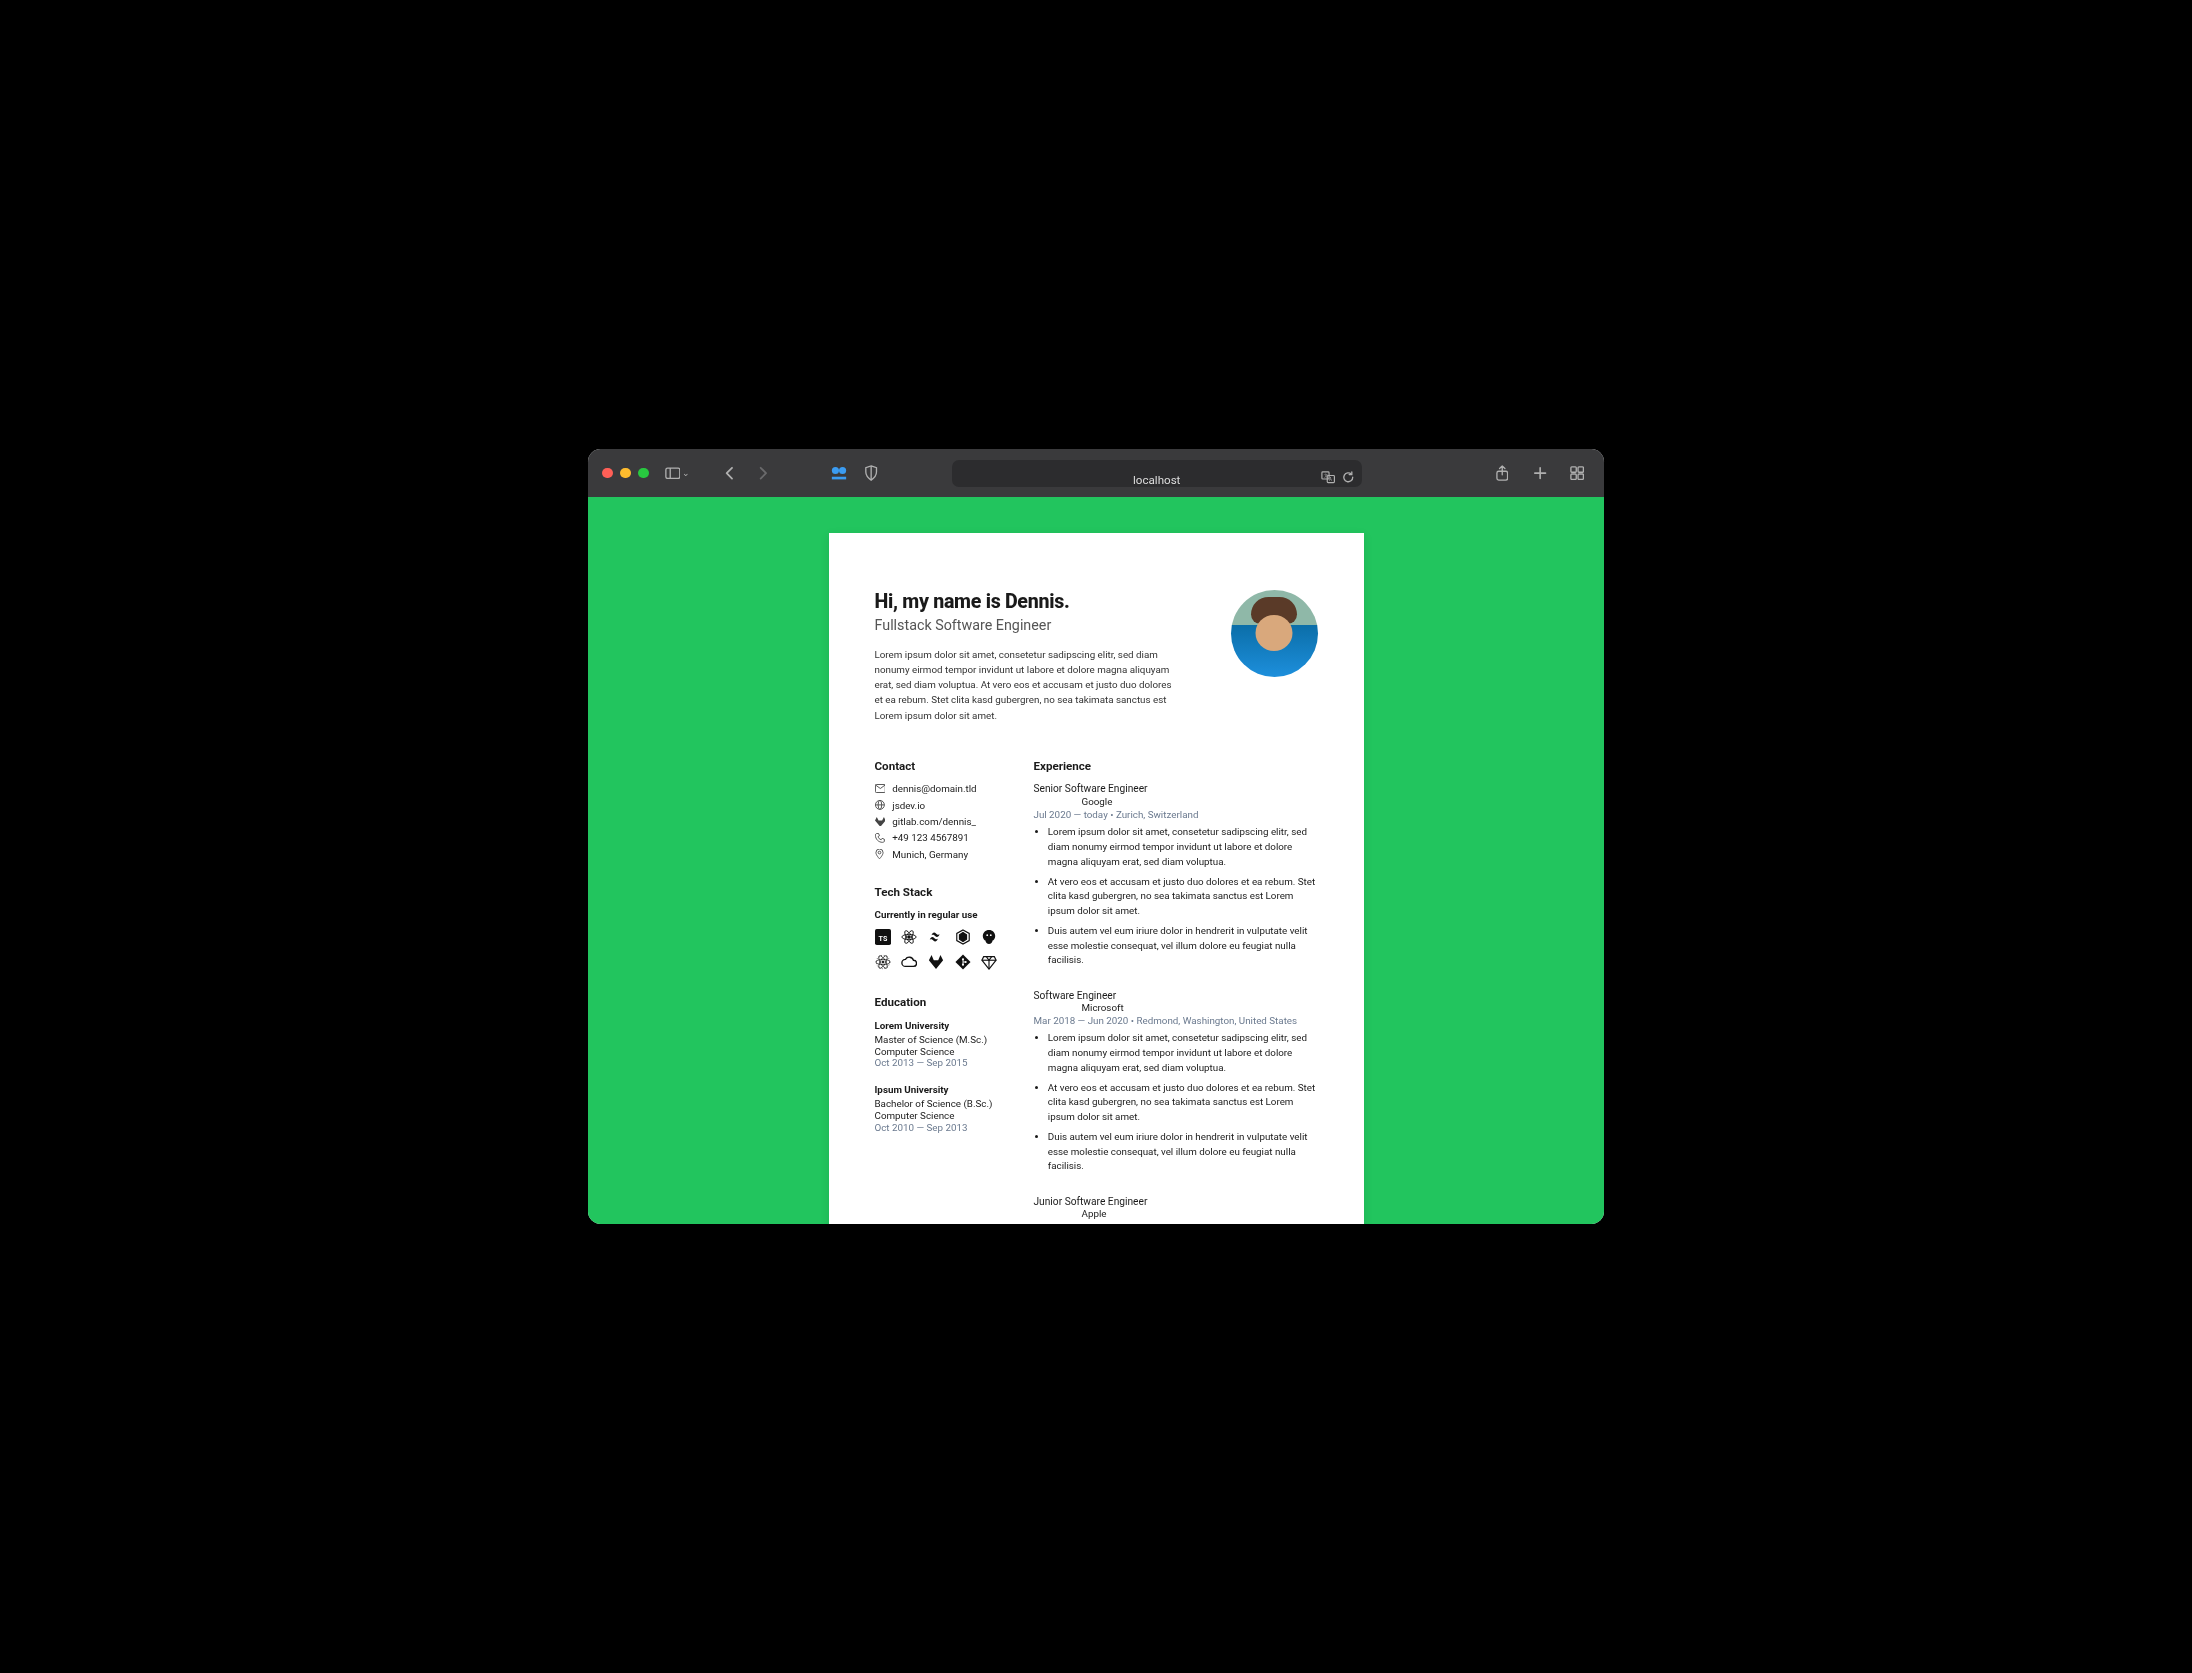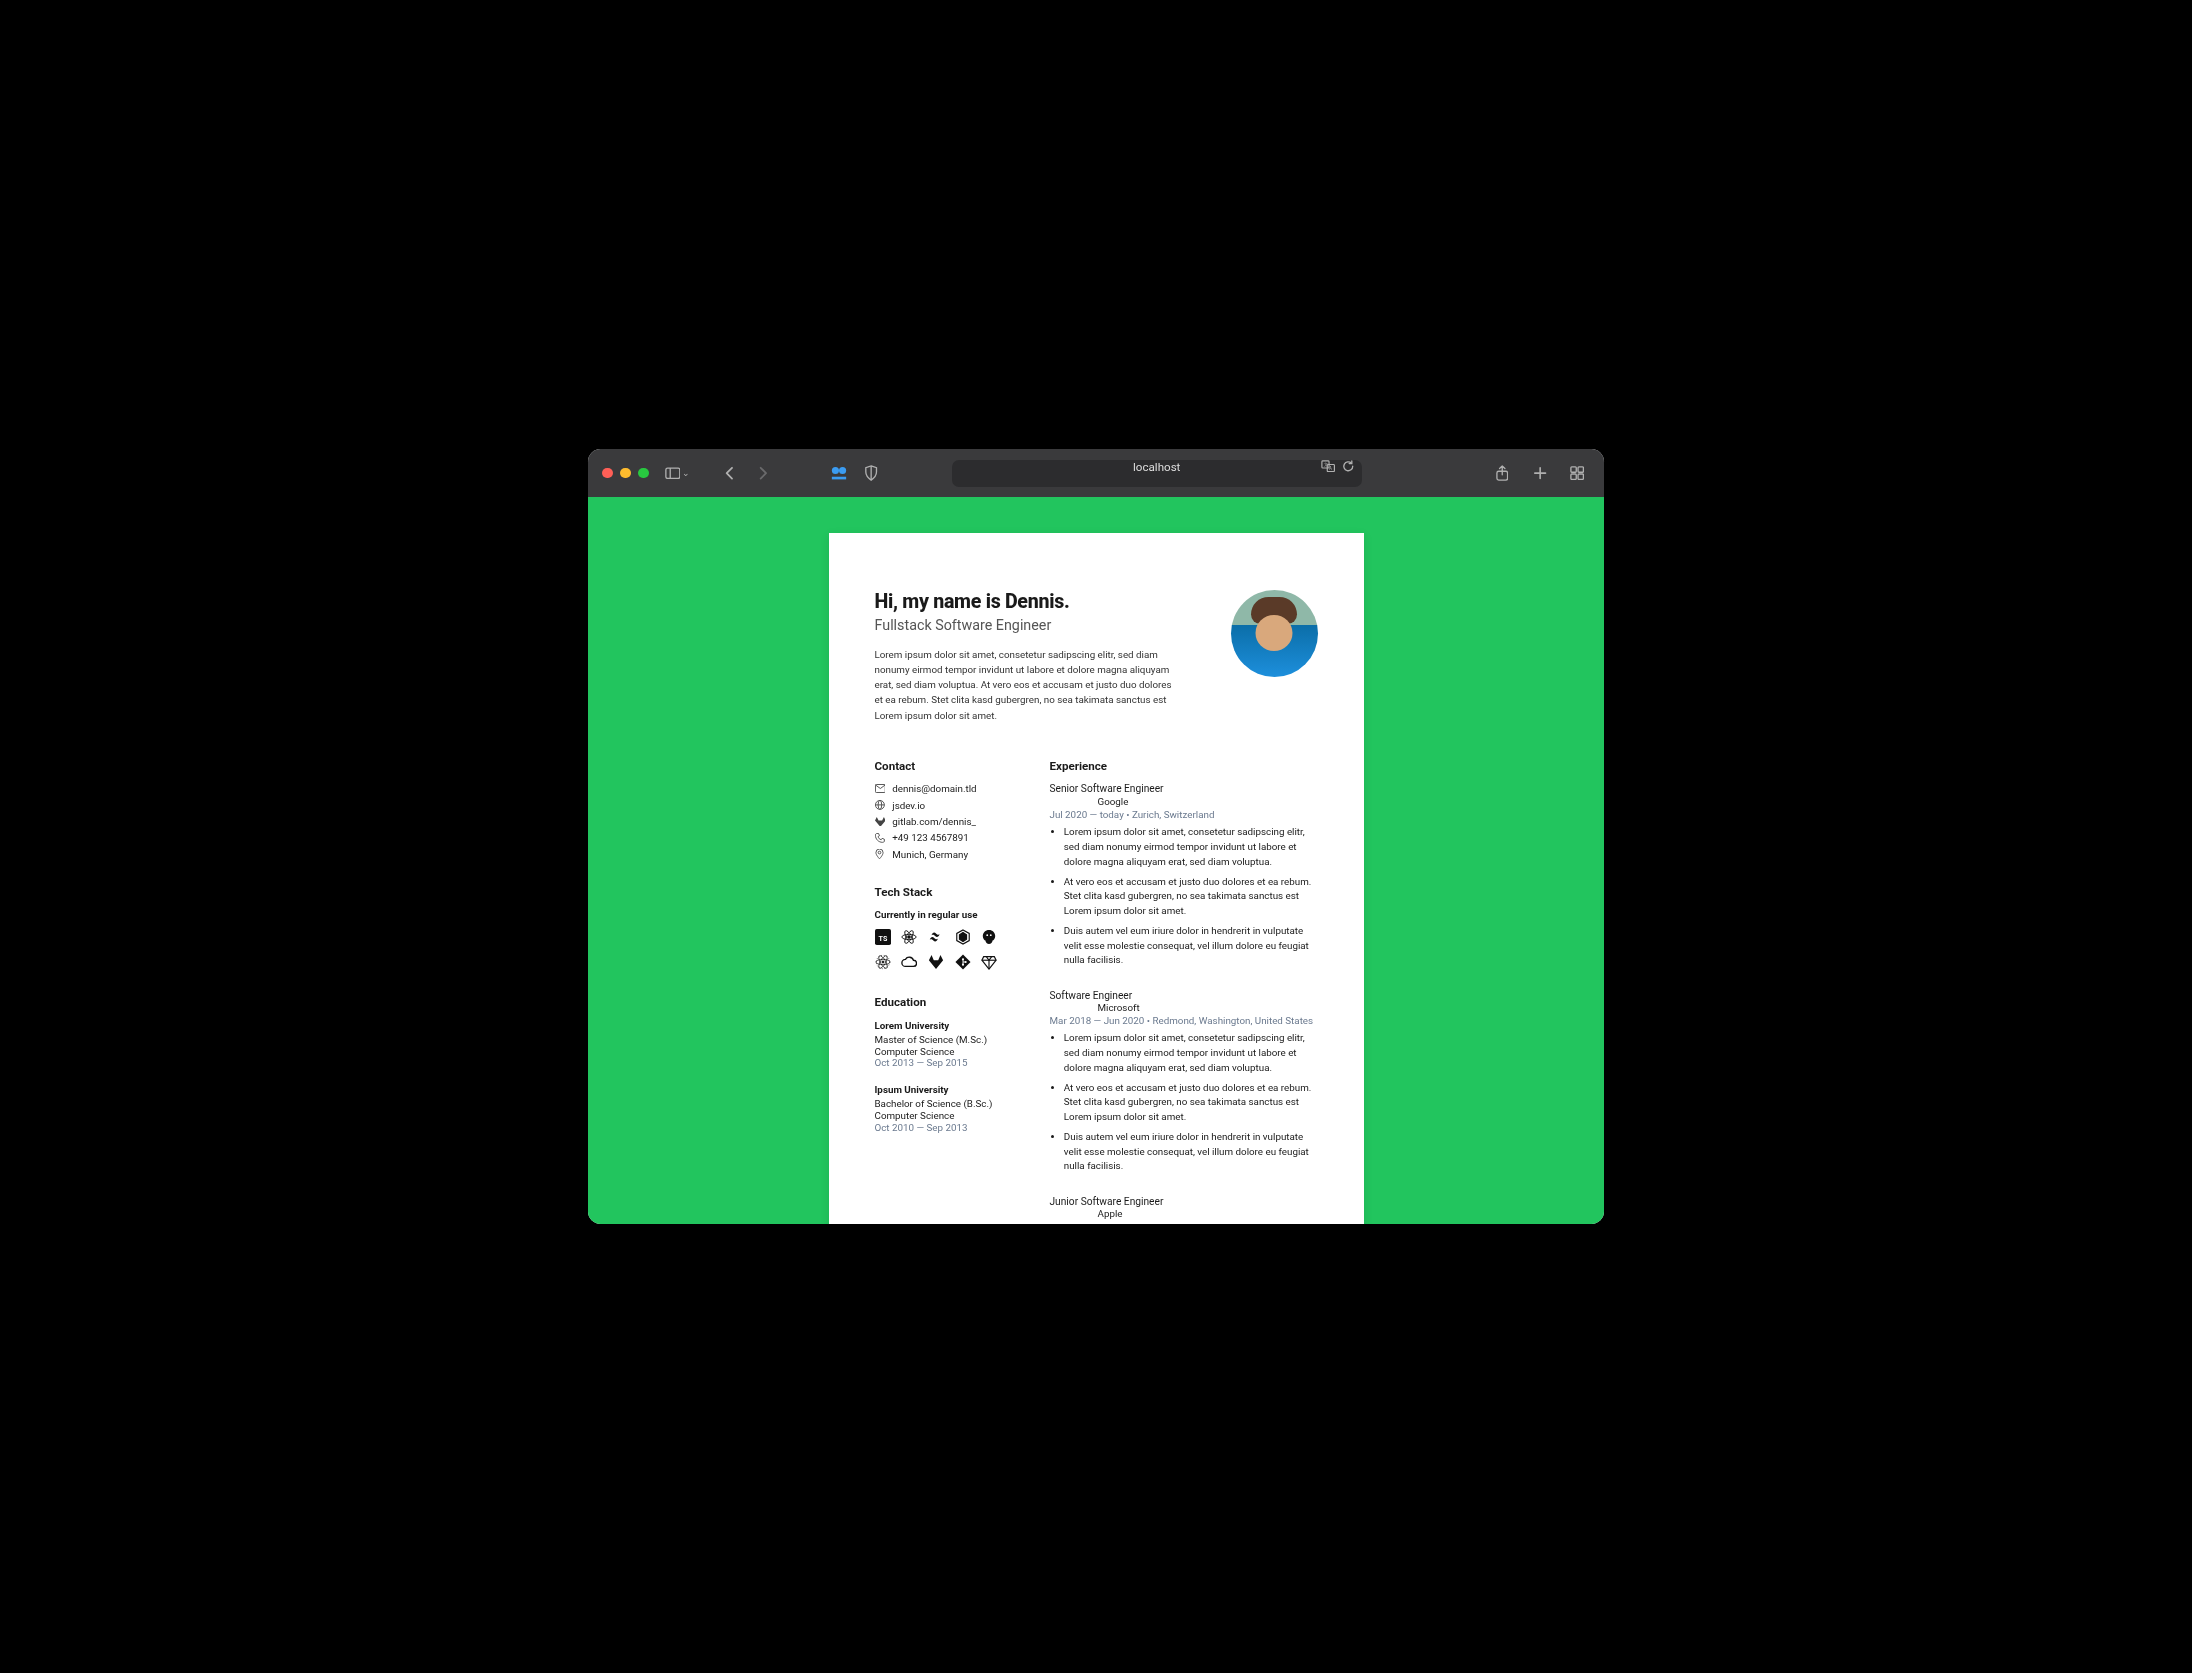--- a/index.html
+++ b/index.html
@@ -51,21 +51,21 @@
   .sidebar-toggle { display:flex; align-items:center; gap:1.8px; }
   .sep { width: 9px; }
   .extbtn { width: 19.6px; height: 19.6px; display:flex; align-items:center; justify-content:center; }
   .urlbar {
     flex: 0 0 410px;
     margin: 0 auto;
     background: #2c2c2e;
     border-radius: 7.1px;
     height: 27px;
     display: flex;
-    align-items: flex-start;
+    align-items: flex-end;
     justify-content: center;
     position: relative;
     color: #ddd;
     font-size: 11.6px;
   }
   .urlbar .url-right {
     position: absolute;
     right: 7.1px;
     display: flex;
     gap: 7.1px;
@@ -127,21 +127,21 @@
     border-radius: 23px 23px 12.5px 12.5px;
   }
   .avatar::after {
     content:"";
     position:absolute;
     top:25px; left:50%; transform:translateX(-50%);
     width:37px; height:36px;
     background:#d9a87c;
     border-radius: 50%;
   }
-  .columns { display: flex; gap: 32px; }
+  .columns { display: flex; gap: 16px; }
   .col-left { width: 143px; flex-shrink: 0; }
   .col-right { flex: 1; }
   h2.section {
     font-size: 11.6px;
     font-weight: 700;
     margin-bottom: 10.7px;
     margin-top: 0;
   }
   .col-left h2.section + * , .col-right h2.section + * { margin-top:0; }
   .contact-list { list-style: none; margin-bottom: 25px; }

